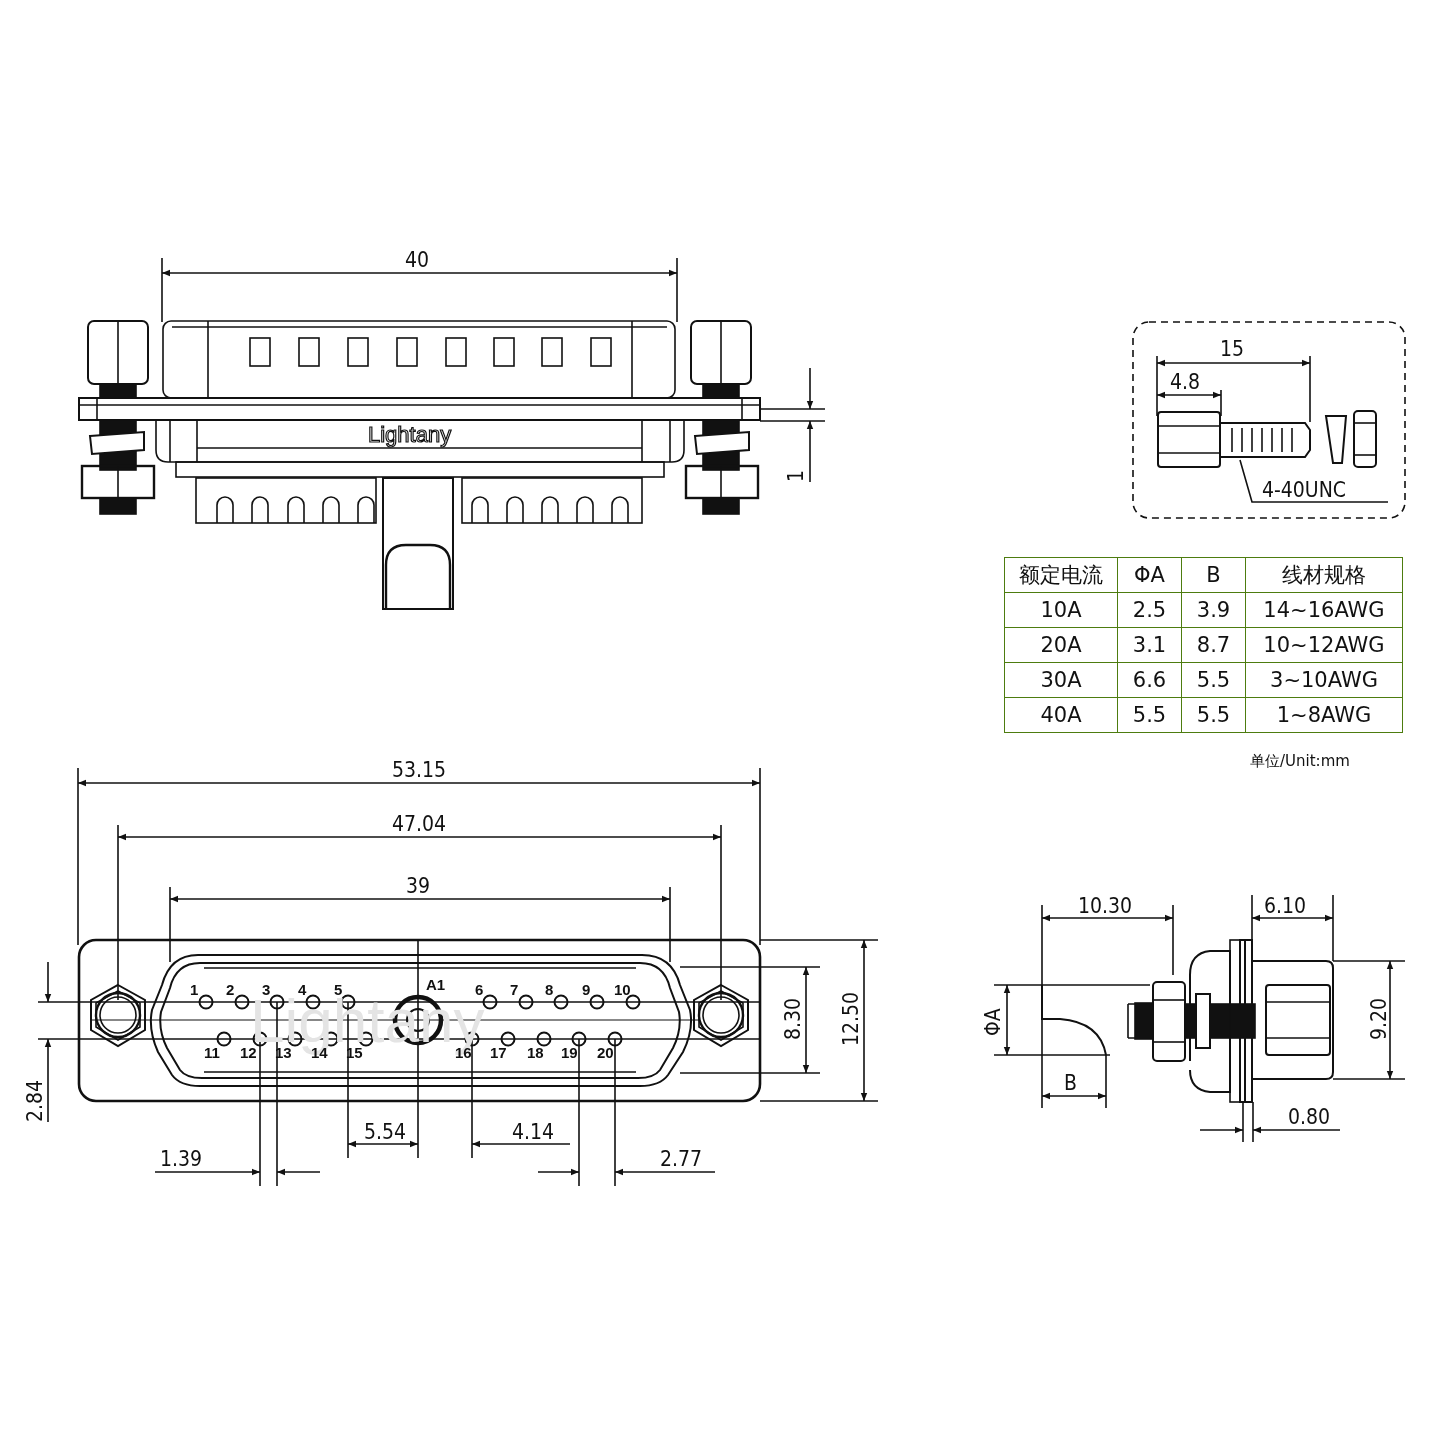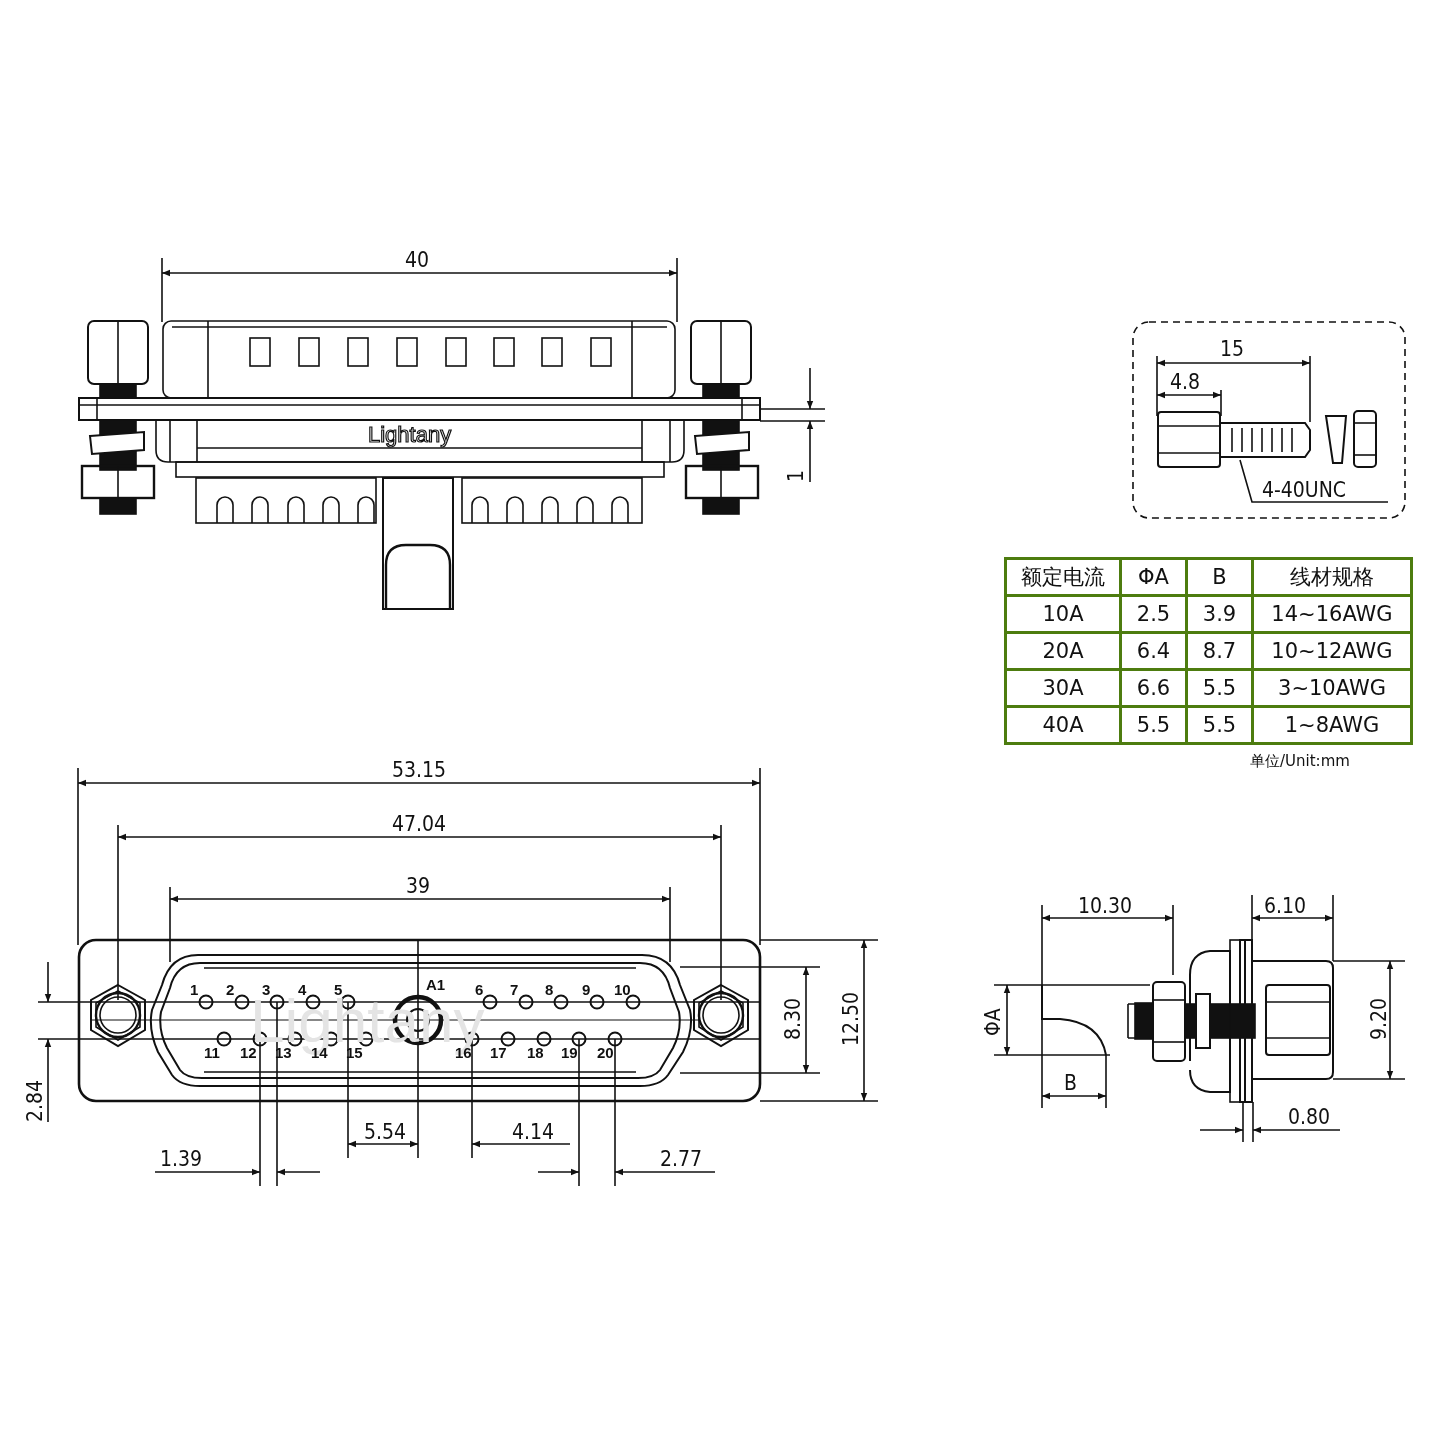--- a/index.html
+++ b/index.html
@@ -1,21 +1,21 @@
 <!DOCTYPE html>
 <html><head>
 <meta charset="utf-8">
 <style>
   html,body{margin:0;padding:0;background:#ffffff;}
   body{width:1440px;height:1440px;position:relative;overflow:hidden;font-family:"DejaVu Sans",sans-serif;color:#111;}
   svg.drawing{position:absolute;left:0;top:0;width:1440px;height:1440px;}
   .dim{font-family:"DejaVu Sans Condensed","DejaVu Sans",sans-serif;font-size:21px;fill:#111;}
   .pin{font-family:"Liberation Sans",sans-serif;font-size:15px;font-weight:bold;fill:#111;}
   .spec-table{position:absolute;left:1004px;top:557px;border-collapse:collapse;font-family:"DejaVu Sans",sans-serif;font-size:21px;}
-  .spec-table td,.spec-table th{border:3px solid #4d7c0f;height:34px;padding:0;text-align:center;font-weight:normal;}
+  .spec-table td,.spec-table th{border:1px solid #4d7c0f;height:34px;padding:0;text-align:center;font-weight:normal;}
   .unit{position:absolute;left:1250px;top:752px;font-size:15px;font-family:"DejaVu Sans",sans-serif;}
 </style>
 </head>
 <body>
 
 <svg class="drawing" viewBox="0 0 1440 1440" xmlns="http://www.w3.org/2000/svg">
   <defs>
     <marker id="arr" viewBox="0 0 10 10" refX="10" refY="5" markerWidth="14" markerHeight="8" orient="auto-start-reverse" markerUnits="userSpaceOnUse">
       <path d="M0,1 L10,5 L0,9 z" fill="#111"></path>
     </marker>
@@ -318,21 +318,21 @@
     <th style="width:156px">线材规格</th>
   </tr>
   <tr>
     <td>10A</td>
     <td>2.5</td>
     <td>3.9</td>
     <td>14~16AWG</td>
   </tr>
   <tr>
     <td>20A</td>
-    <td>6.4</td>
+    <td>3.1</td>
     <td>8.7</td>
     <td>10~12AWG</td>
   </tr>
   <tr>
     <td>30A</td>
     <td>6.6</td>
     <td>5.5</td>
     <td>3~10AWG</td>
   </tr>
   <tr>

